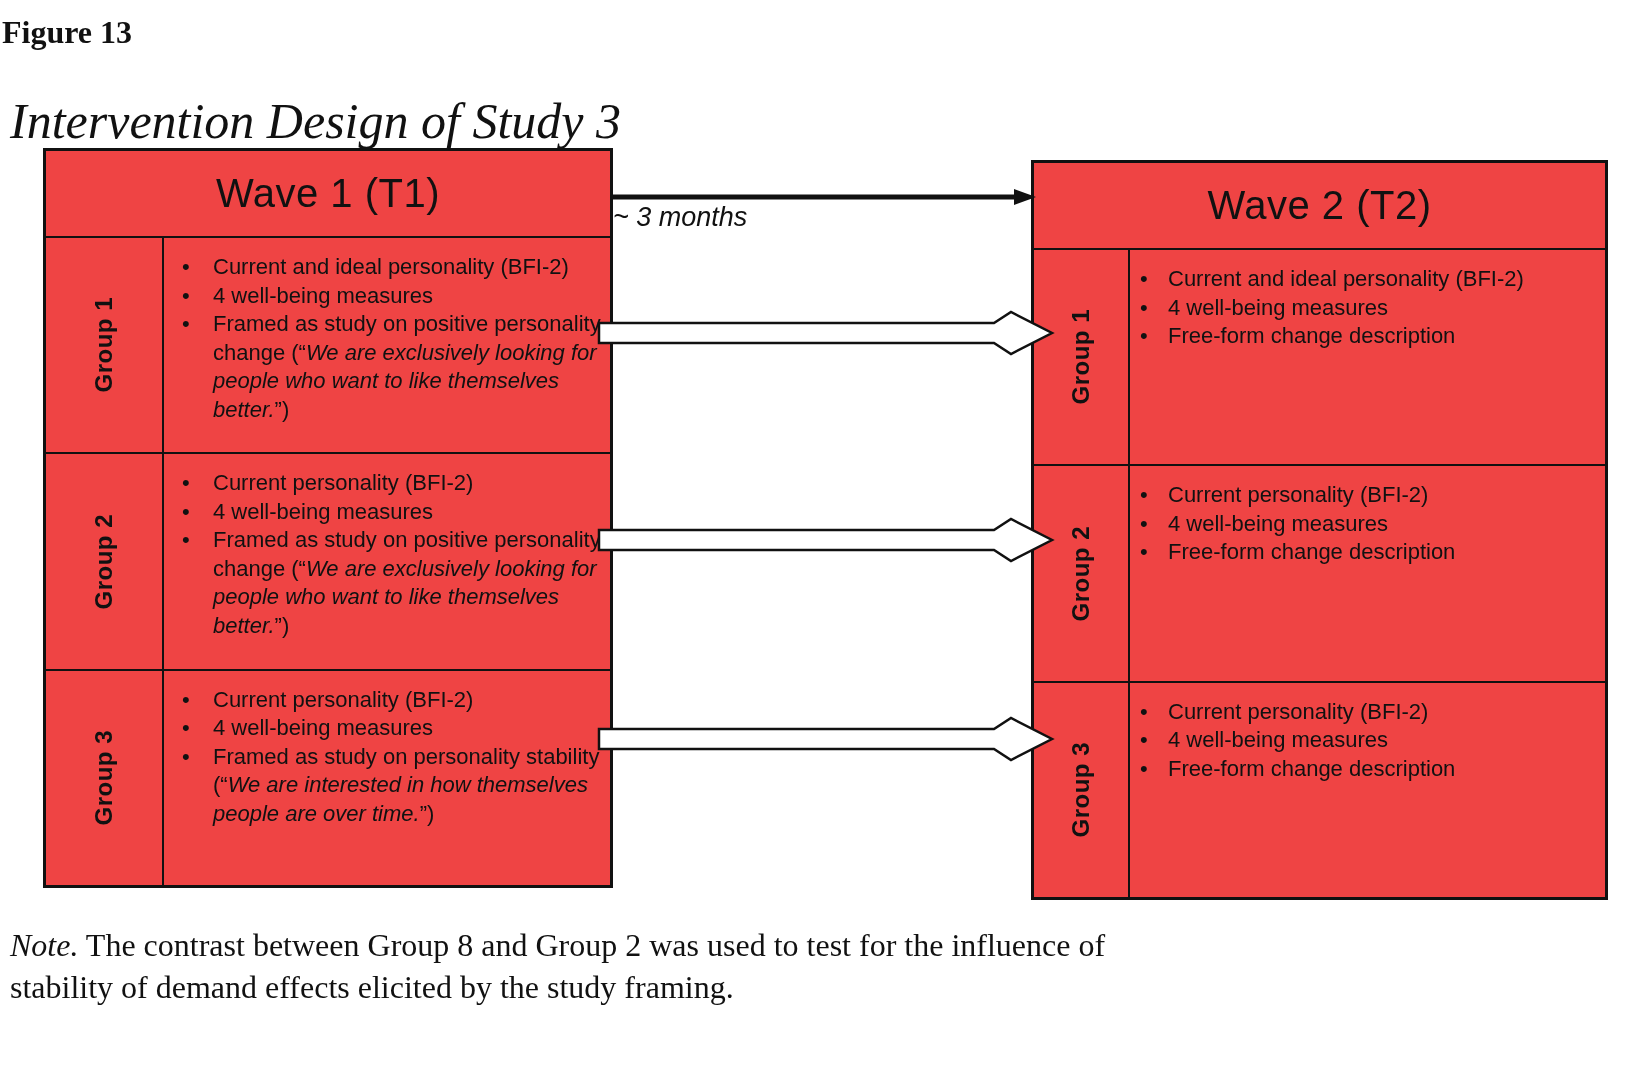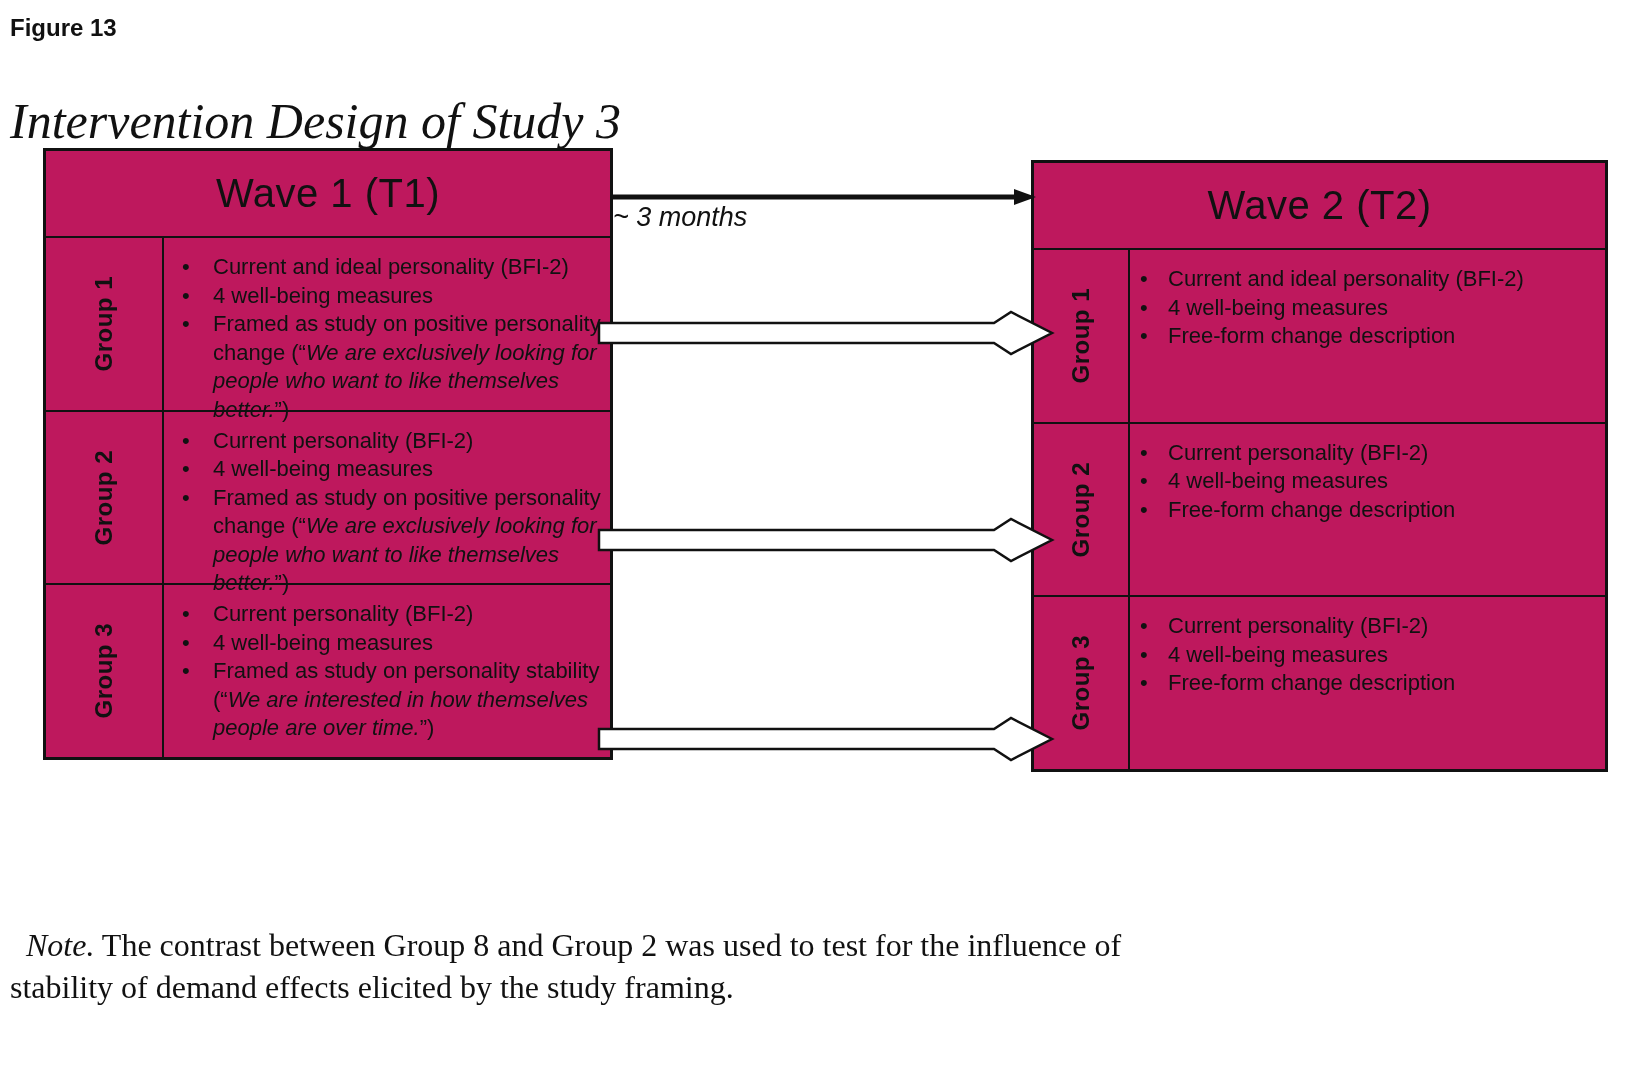--- a/index.html
+++ b/index.html
@@ -3,31 +3,31 @@
 <meta charset="utf-8">
 <style>
   html,body { margin:0; padding:0; background:#ffffff; }
   #page {
     position:relative; width:1626px; height:1076px;
     background:#ffffff; color:#111111; overflow:hidden;
     font-family:"Liberation Sans", sans-serif;
   }
   
   .fig-label {
-    position:absolute; left:10px; top:14px;
-    font-family:Liberation Sans, sans-serif; font-weight:bold; font-size:24px;
+    position:absolute; left:2px; top:14px;
+    font-family:Liberation Serif, serif; font-weight:bold; font-size:32px;
   }
   .fig-title {
     position:absolute; left:10px; top:92px;
     font-family:"Liberation Serif", serif; font-style:italic; font-size:50px;
   }
   
   .dtable {
-    position:absolute; top:148px; height:612px; box-sizing:border-box;
-    border:3px solid #111; background:#be185d;
+    position:absolute; top:148px; height:740px; box-sizing:border-box;
+    border:3px solid #111; background:#ef4444;
     display:flex; flex-direction:column;
   }
   .w1 { left:43px;  width:570px; }
   .w2 { left:1031px; width:577px;margin-top:12px; }
   .dheader {
     flex:none; height:85px; border-bottom:2.5px solid #111;
     display:flex; align-items:center; justify-content:center;
     font-size:40px; letter-spacing:0.5px;
   }
   .drow { flex:1 1 0; display:flex; border-bottom:2.5px solid #111; min-height:0; }
@@ -53,21 +53,21 @@
   .abs { position:absolute; }
   .months-label {
     position:absolute; left:613px; top:202px; width:424px;
     font-style:italic; font-size:27px;
   }
   
   .note {
     position:absolute; left:10px; top:924px; width:1580px;
     font-family:"Liberation Serif", serif; font-size:32px; line-height:42px;
   }
-  .note .prefix { font-style:italic;margin-left:16px; }
+  .note .prefix { font-style:italic; }
 </style>
 </head>
 <body>
 
 <div id="page">
 
   <div class="fig-label">Figure 13</div>
   <div class="fig-title">Intervention Design of Study 3</div>
 
   <div class="dtable w1">

